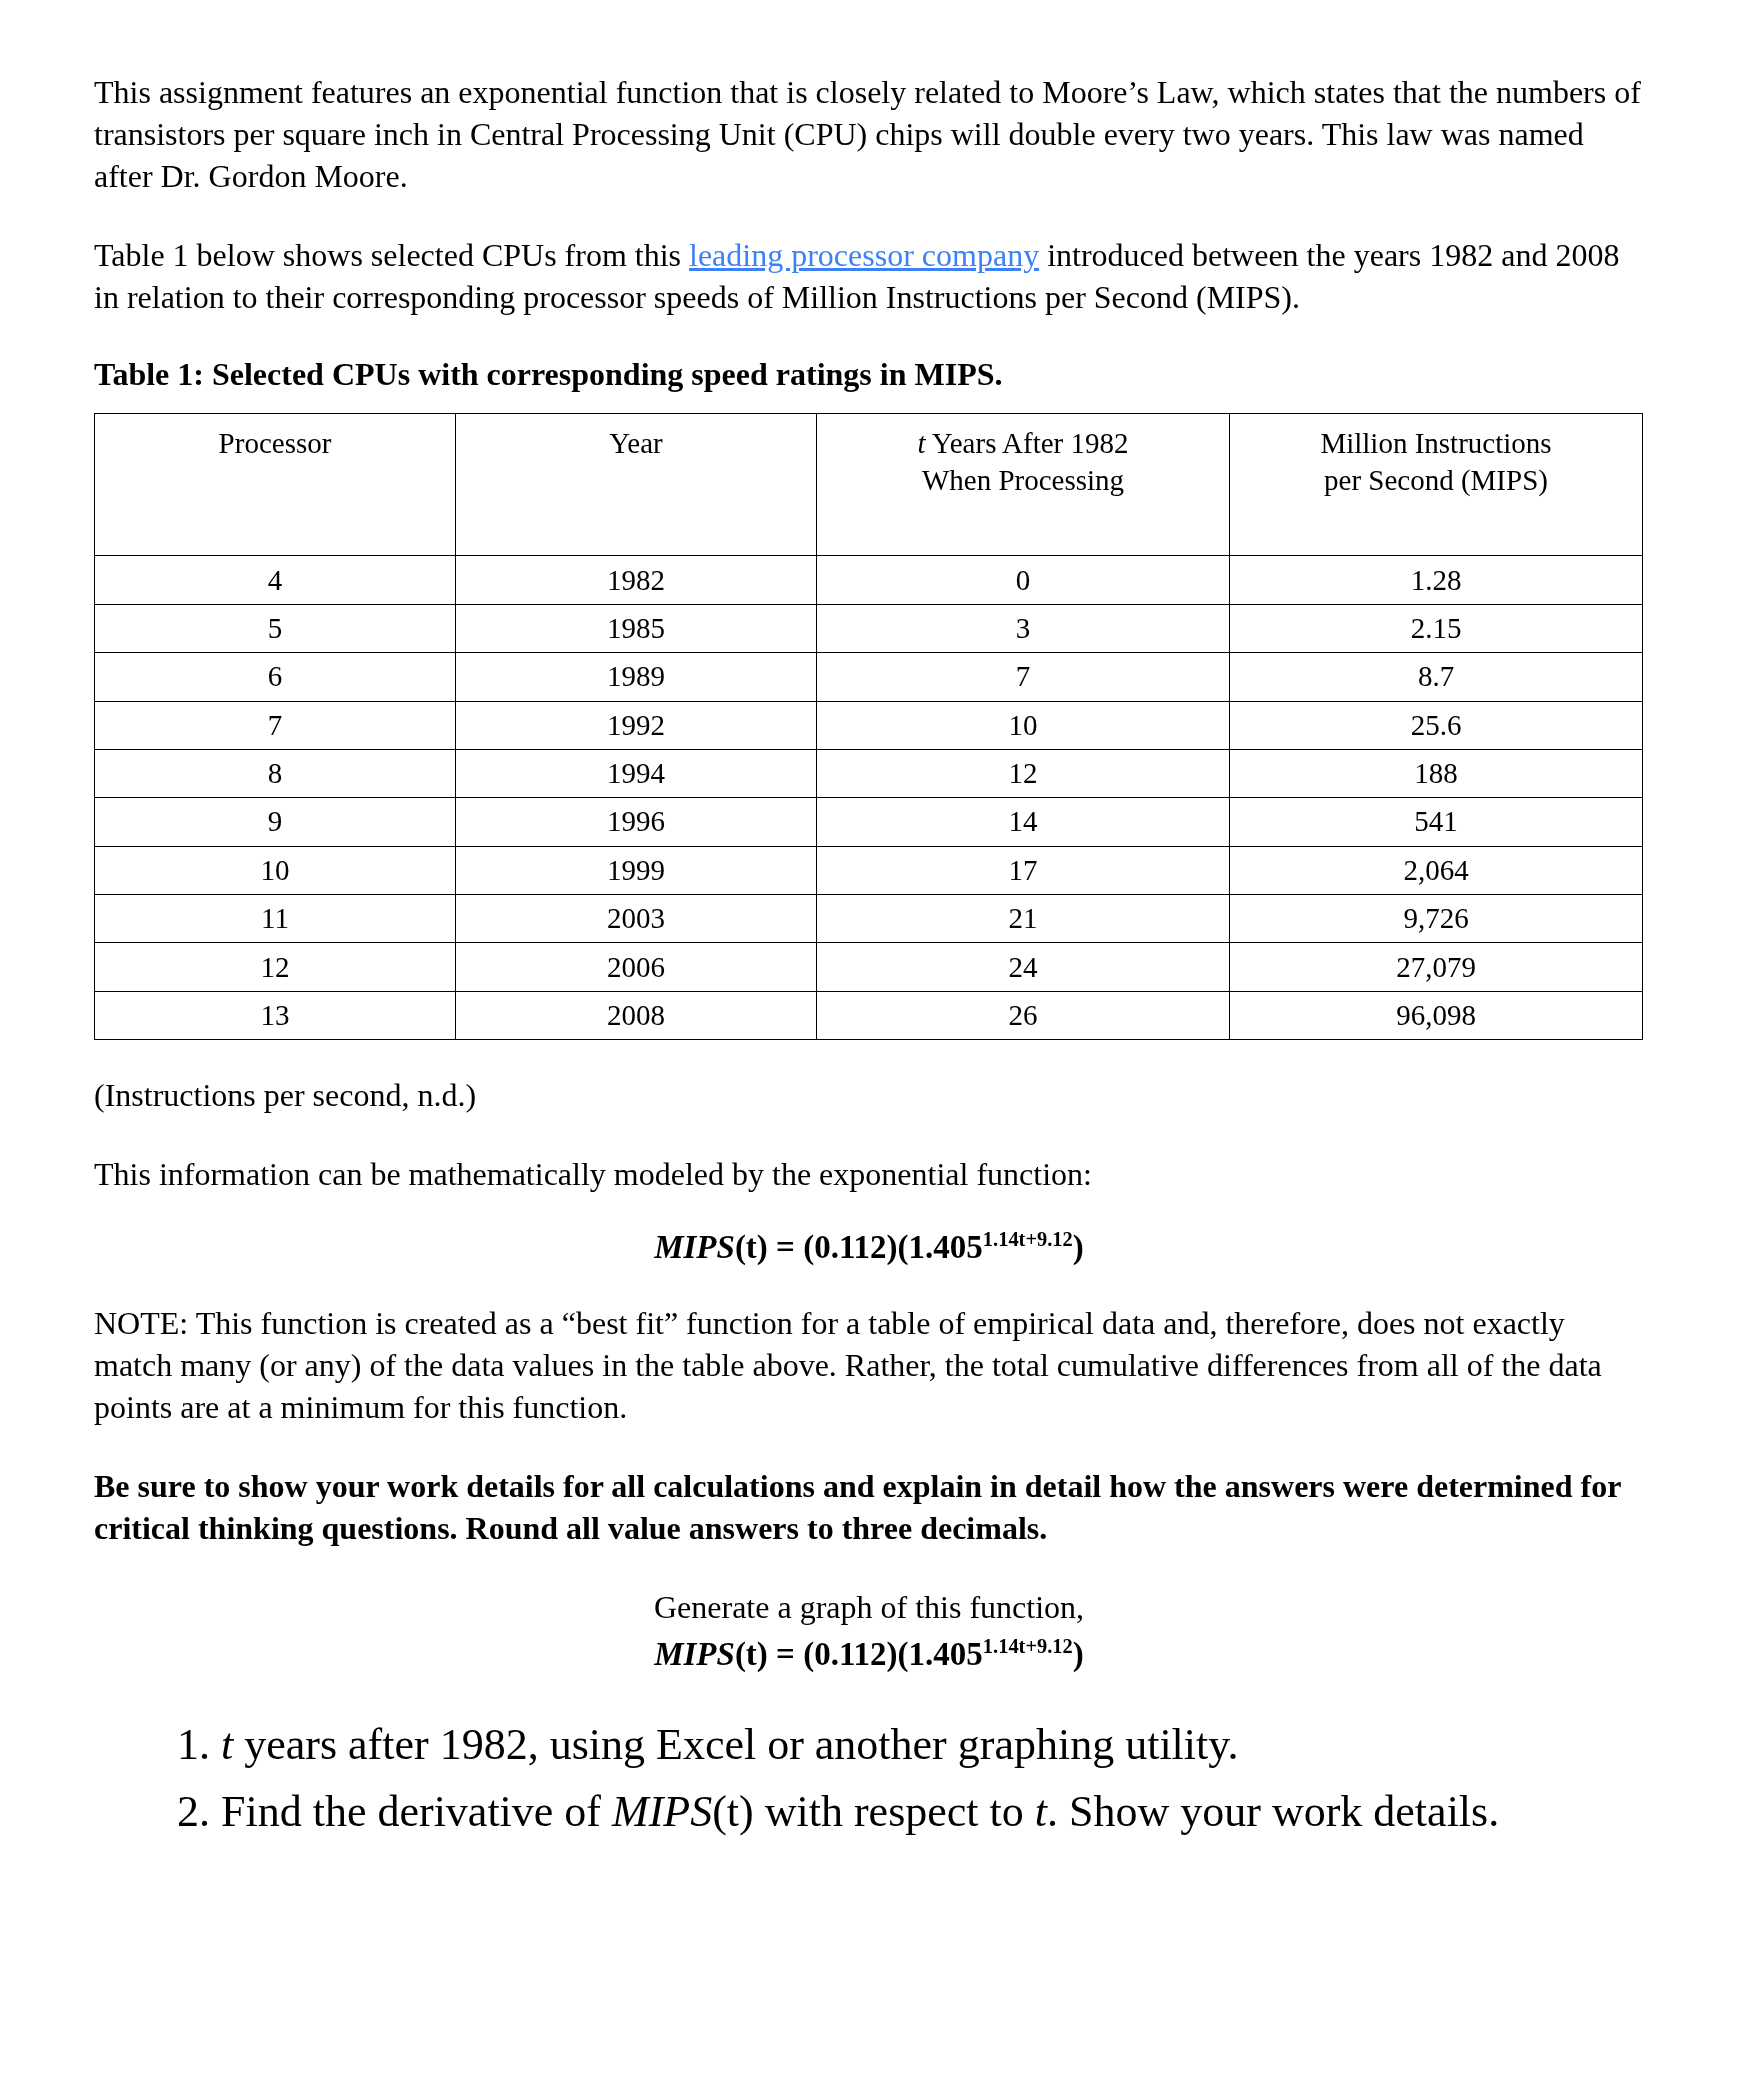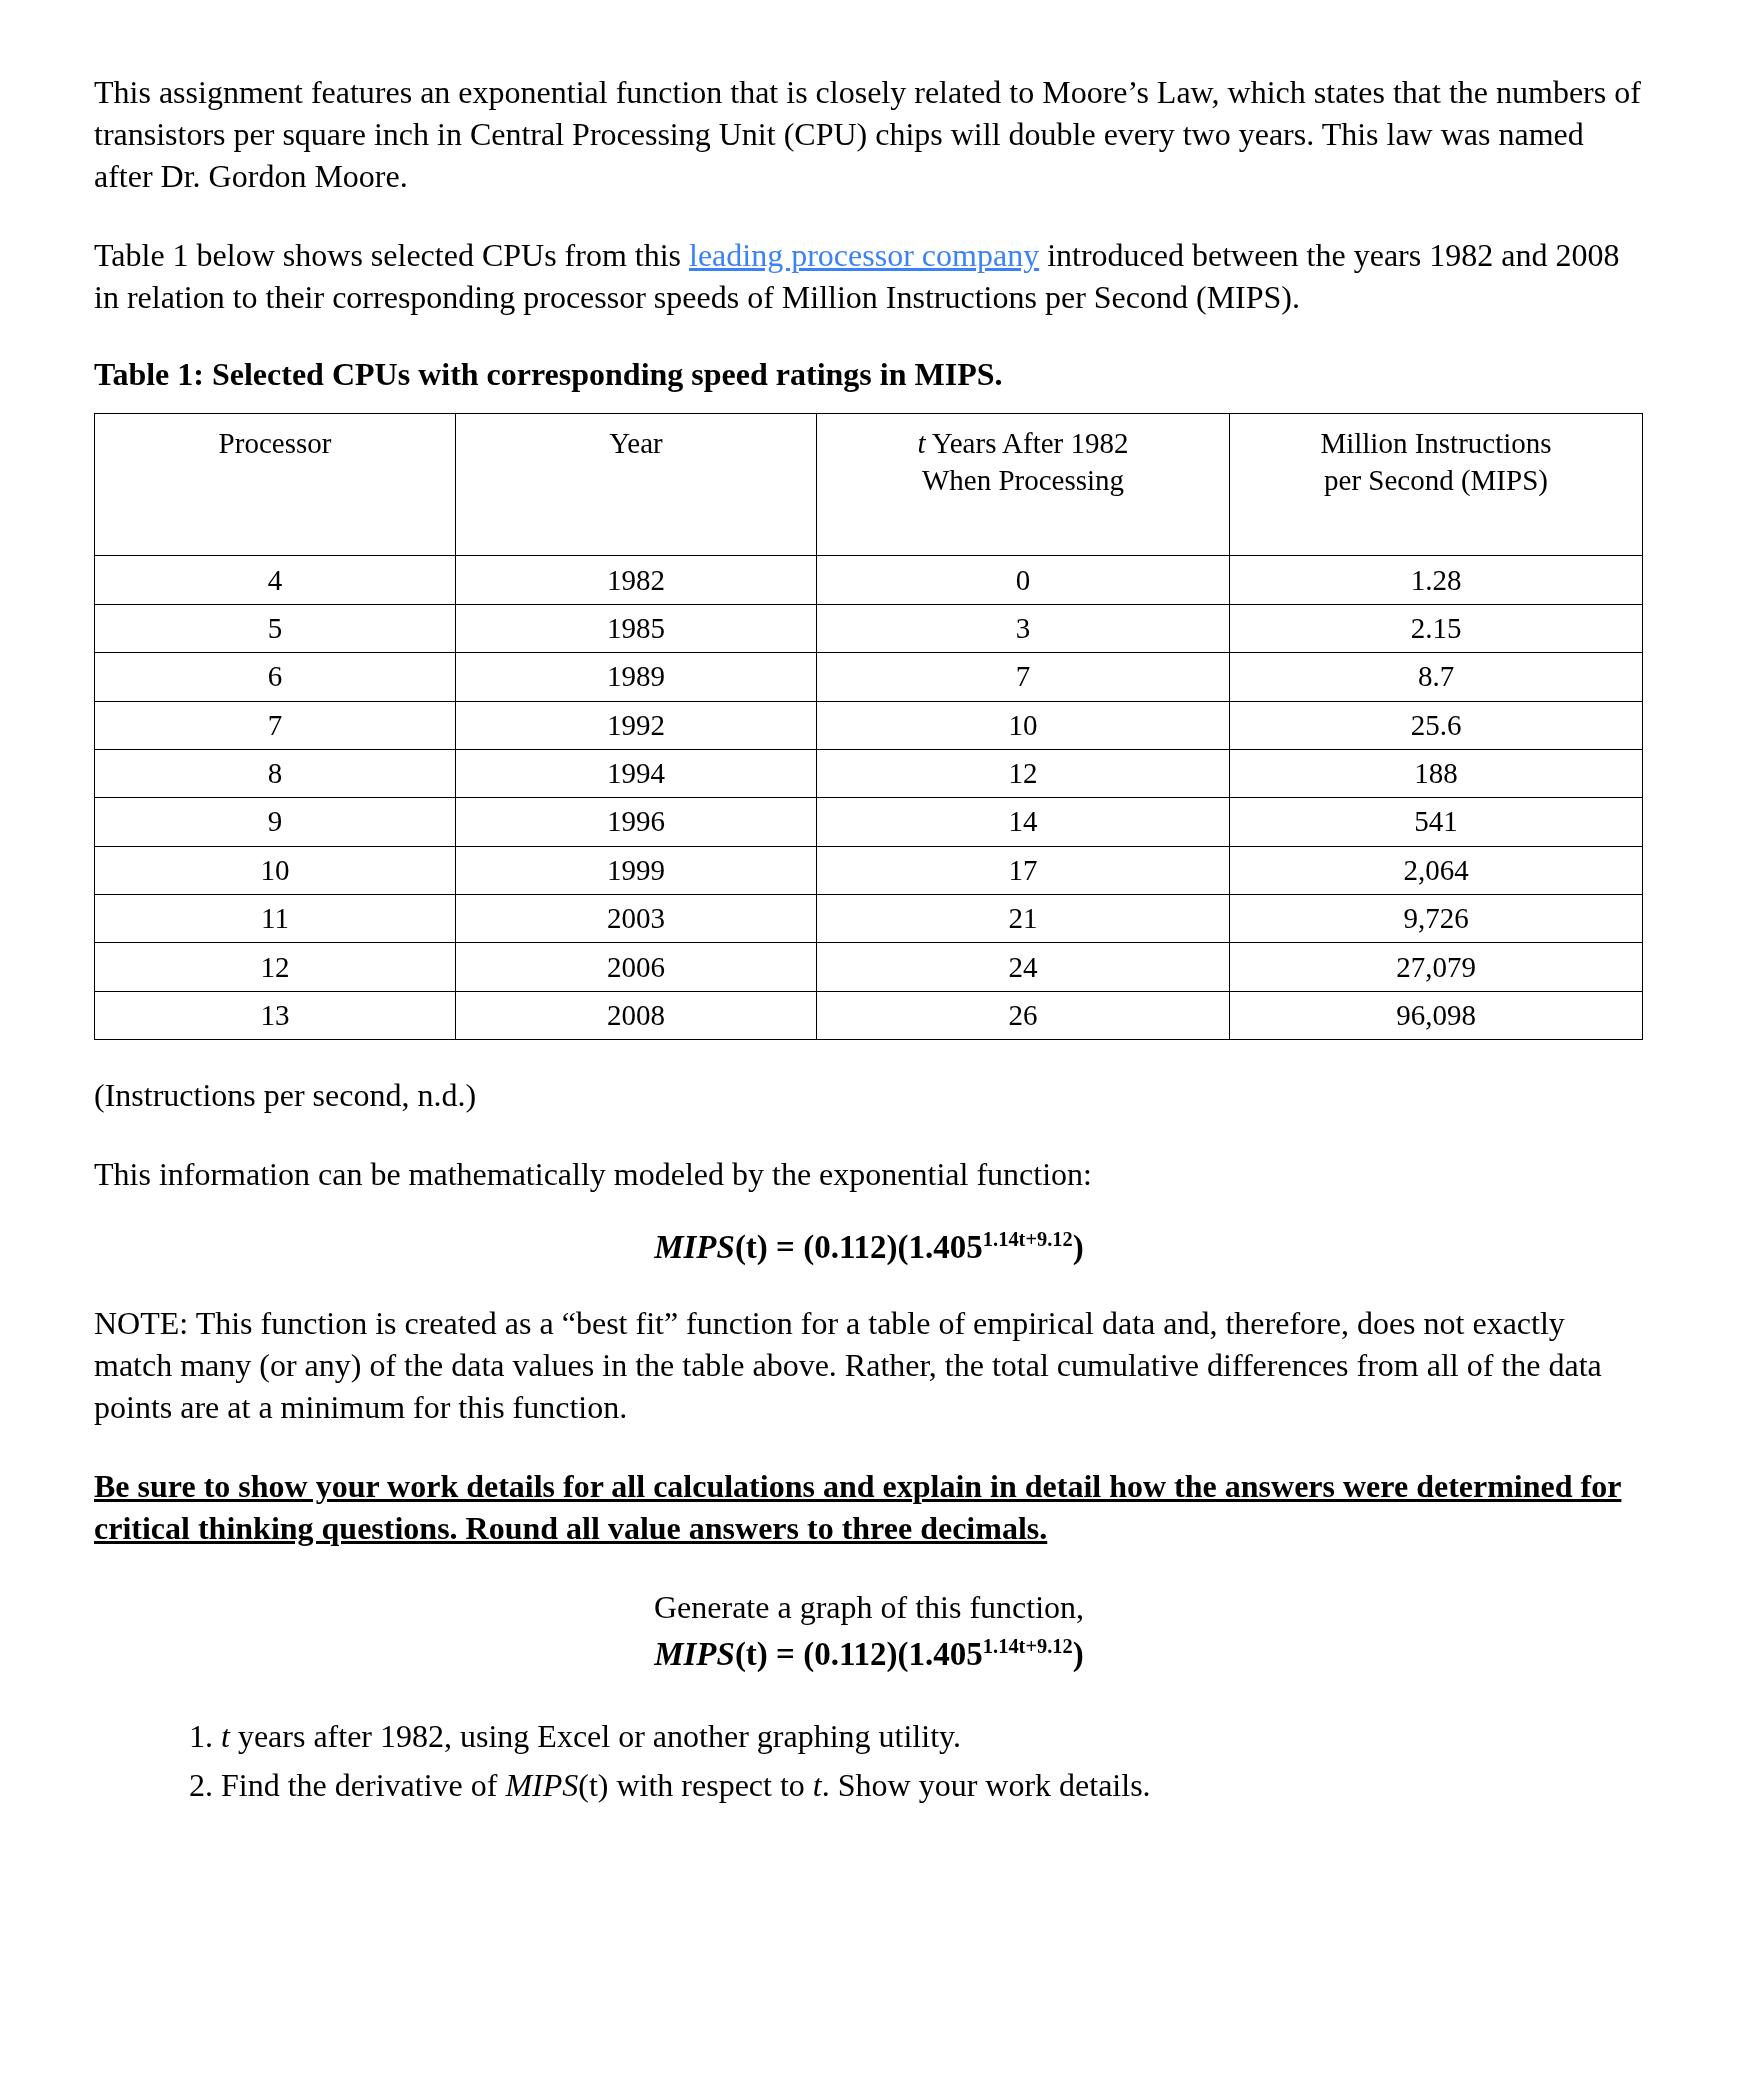--- a/index.html
+++ b/index.html
@@ -73,32 +73,31 @@
   .formula .v { font-style: italic; }
   .formula sup {
     font-size: 0.62em;
     vertical-align: super;
   }
   .bold-block {
     font-size: 32px;
     font-weight: bold;
     line-height: 1.31;
     margin: 0 0 37px 0;
-    text-decoration: underline;
   }
   .centered-line {
     text-align: center;
     font-size: 32px;
     margin: 0;
     line-height: 1.31;
   }
   ol.items {
     margin: 40px 0 0 0;
     padding-left: 127px;
-    font-size: 32px;
+    font-size: 44px;
     line-height: 1.45;
   }
   ol.items li { margin-bottom: 3.2px; }
   .mathit { font-style: italic; }
 </style>
 </head>
 <body>
 
 <div class="page">
 

